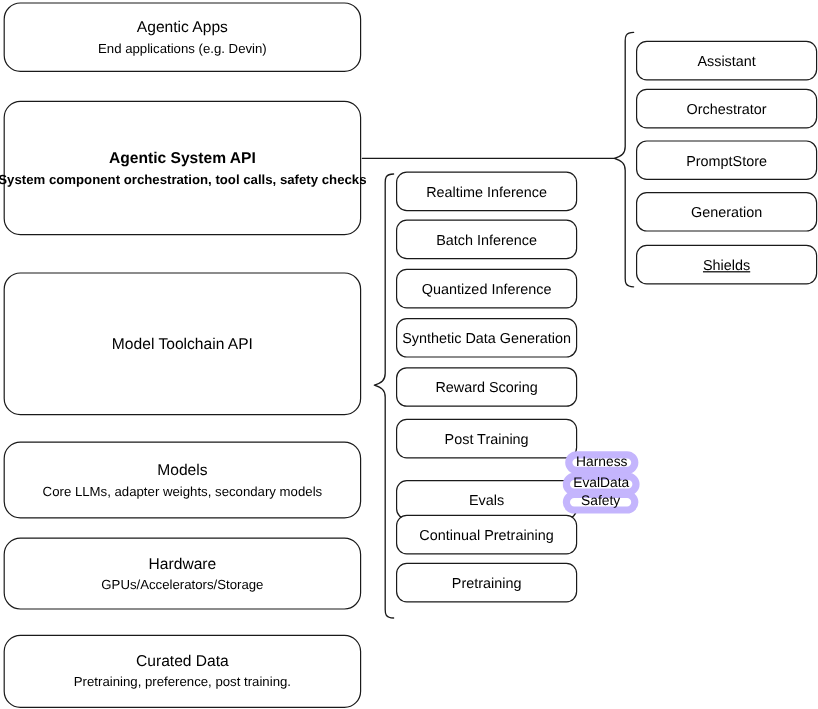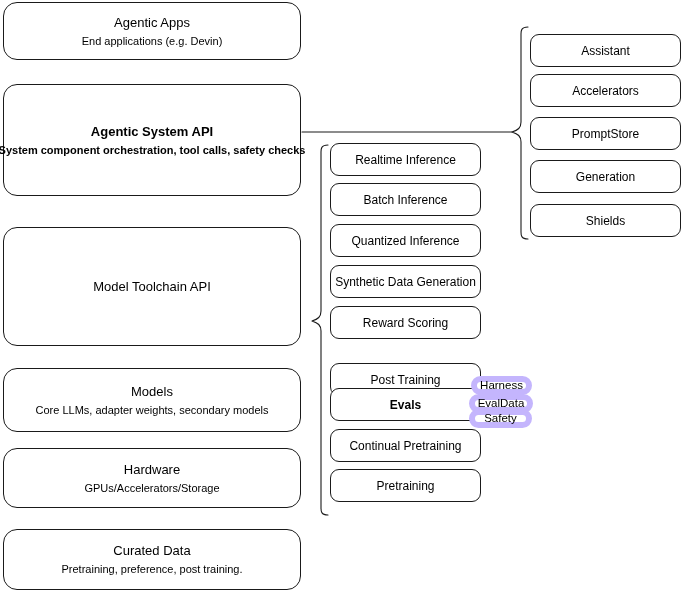--- a/index.html
+++ b/index.html
@@ -172,24 +172,24 @@
   </div>
   <div class="node cap" style="top:224px;">
     <div class="title">Quantized Inference</div>
   </div>
   <div class="node cap" style="top:265px;">
     <div class="title">Synthetic Data Generation</div>
   </div>
   <div class="node cap" style="top:306px;">
     <div class="title">Reward Scoring</div>
   </div>
-  <div class="node cap" style="top:363px;">
+  <div class="node cap" style="top:349px;">
     <div class="title">Post Training</div>
   </div>
-  <div class="node cap" style="top:388px;font-weight:bold;">
+  <div class="node cap" style="top:400px;">
     <div class="title">Evals</div>
   </div>
   <div class="node cap" style="top:429px;">
     <div class="title">Continual Pretraining</div>
   </div>
   <div class="node cap" style="top:469px;">
     <div class="title">Pretraining</div>
   </div>
 
   <div class="pill" style="left:471px; top:376px; width:61px; height:19px;">
@@ -199,25 +199,25 @@
     <span>EvalData</span>
   </div>
   <div class="pill" style="left:469px; top:409px; width:63px; height:19px;">
     <span>Safety</span>
   </div>
 
   <div class="node comp" style="top:34px;">
     <div class="title">Assistant</div>
   </div>
   <div class="node comp" style="top:74px;">
-    <div class="title">Accelerators</div>
+    <div class="title">Orchestrator</div>
   </div>
   <div class="node comp" style="top:117px;">
     <div class="title">PromptStore</div>
   </div>
   <div class="node comp" style="top:160px;">
     <div class="title">Generation</div>
   </div>
-  <div class="node comp" style="top:204px;">
+  <div class="node comp" style="top:204px;text-decoration:underline;">
     <div class="title">Shields</div>
   </div>
 
 </div>
 
 </body></html>

